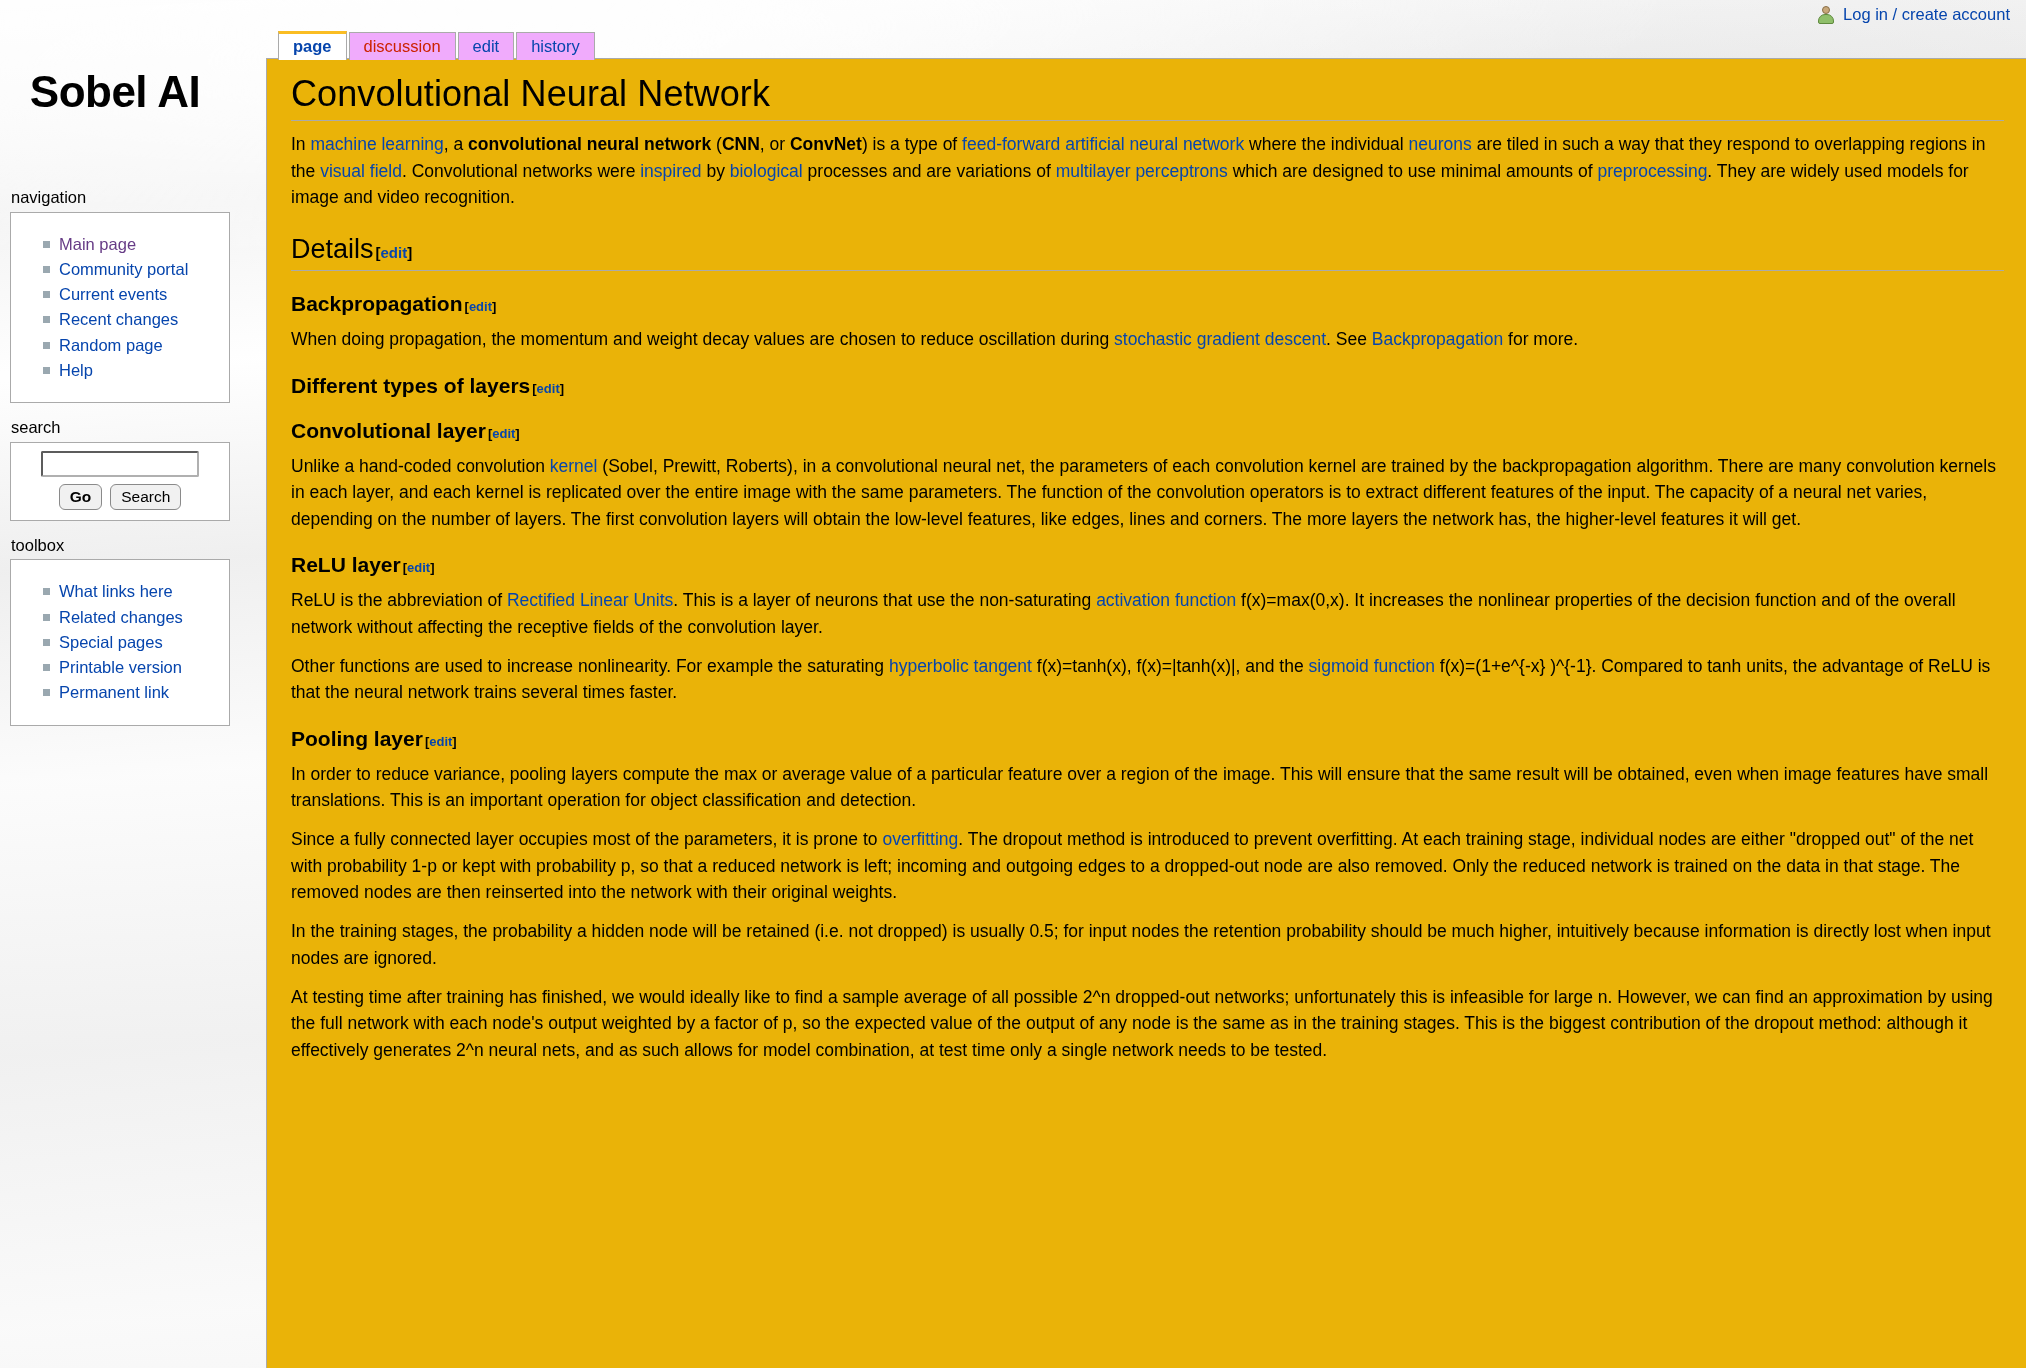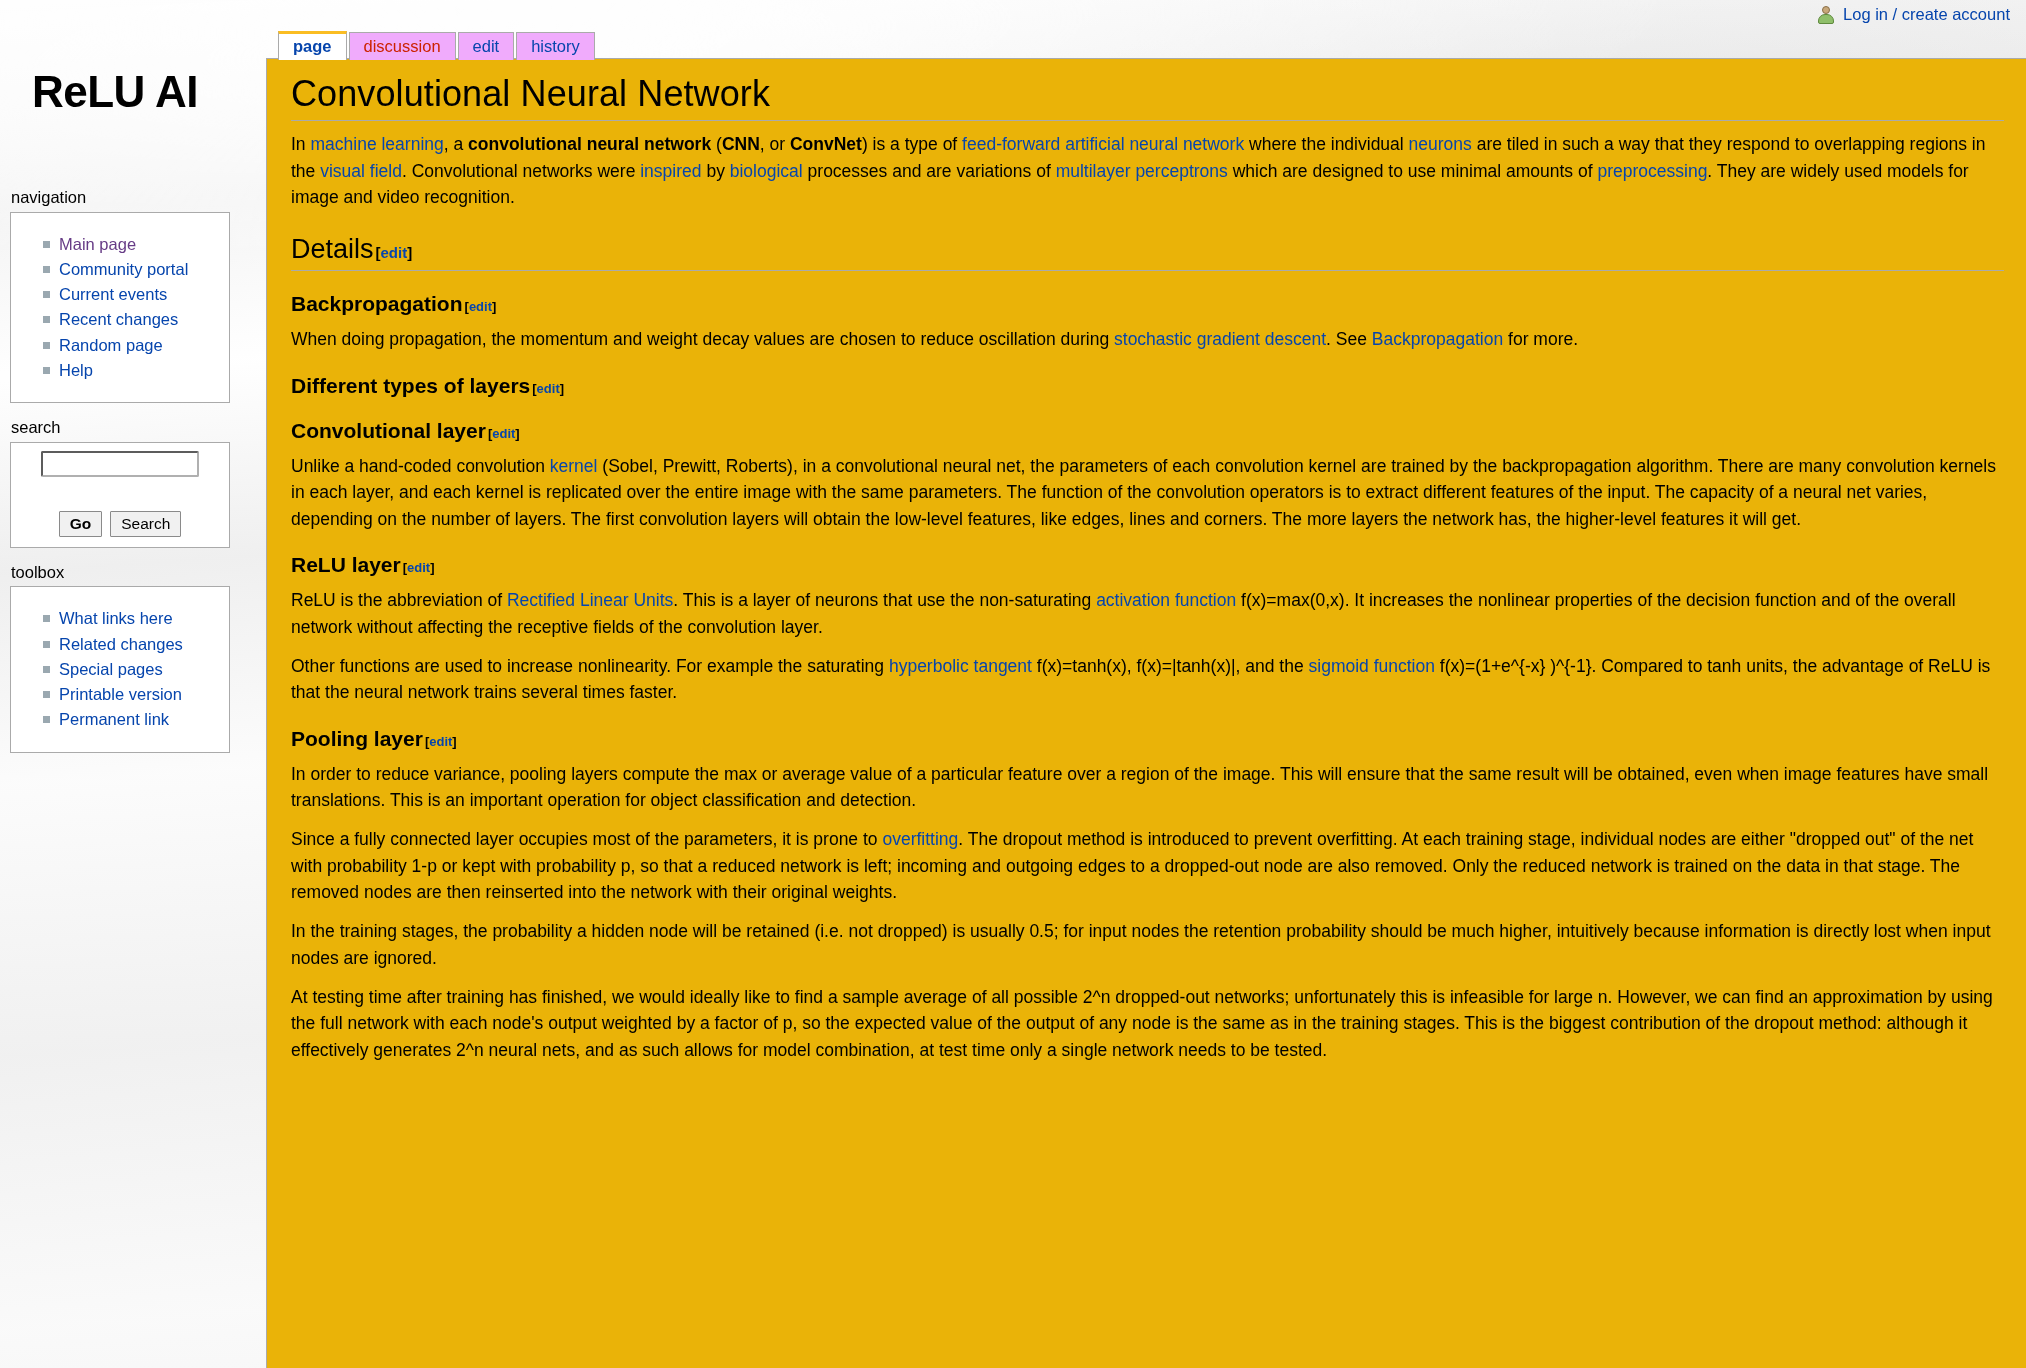--- a/index.html
+++ b/index.html
@@ -203,24 +203,23 @@
     display: flex;
     justify-content: center;
     gap: 8px;
   }
   .search-buttons input {
     font-family: "Liberation Sans", sans-serif;
     font-size: 15.5px;
     padding: 3px 10px;
     background: #f1f1f1;
     border: 1px solid #8a8a8a;
-    border-radius: 1px;
+    border-radius: 6px;
     color: #000;
     cursor: pointer;
-    margin-top: 27px;
   }
   .search-buttons input.go {
     font-weight: bold;
   }
 
   
   #content {
     position: absolute;
     left: 266px;
     top: 58px;
@@ -312,21 +311,21 @@
     <span>edit</span>
   </div>
   <div class="tab">
     <span>history</span>
   </div>
 </div>
 
 <div id="left-column">
 
   <div id="p-logo">
-    <span class="logo-text">ReLU AI</span>
+    <span class="logo-text">Sobel AI</span>
   </div>
 
   <div class="portlet" id="p-navigation">
     <h5>navigation</h5>
     <div class="pBody">
       <ul>
         <li><a href="#" class="visited">Main page</a></li>
         <li><a href="#">Community portal</a></li>
         <li><a href="#">Current events</a></li>
         <li><a href="#">Recent changes</a></li>

